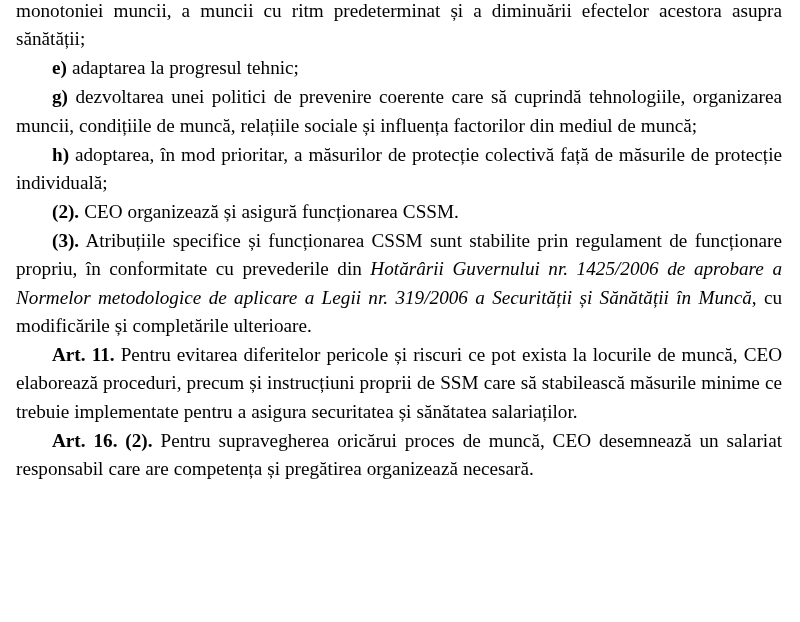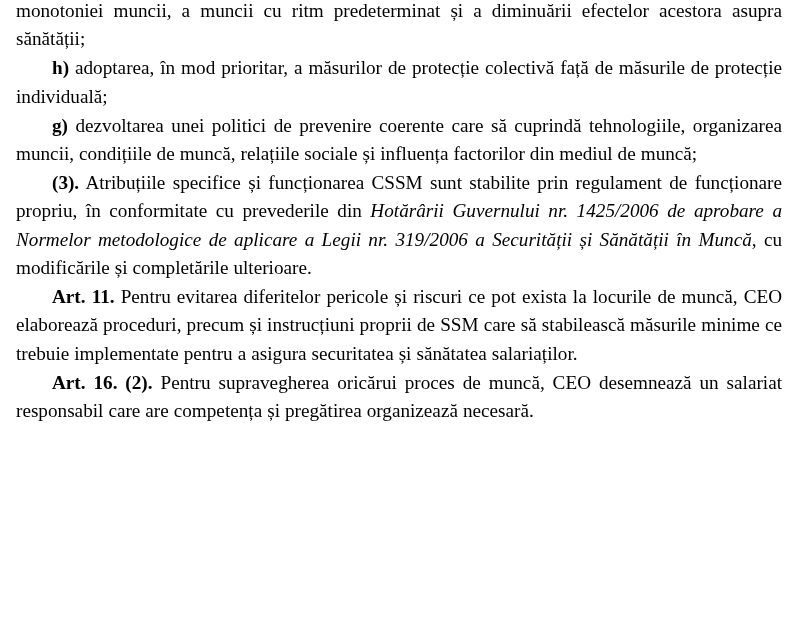--- a/index.html
+++ b/index.html
@@ -45,19 +45,21 @@
   #first-block {
     margin-top: -3px;
   }
 </style>
 </head>
 <body>
 
 <div id="page">
   <div id="document-body">
       <p class="para noindent" id="first-block"><span>monotoniei muncii, a muncii cu ritm predeterminat și a diminuării efectelor acestora asupra sănătății;</span></p>
+      <p class="para indent"><b>e)</b><span> adaptarea la progresul tehnic;</span></p>
+      <p class="para indent"><b>g)</b><span> dezvoltarea unei politici de prevenire coerente care să cuprindă tehnologiile, organizarea muncii, condițiile de muncă, relațiile sociale și influența factorilor din mediul de muncă;</span></p>
       <p class="para indent"><b>h)</b><span> adoptarea, în mod prioritar, a măsurilor de protecție colectivă față de măsurile de protecție individuală;</span></p>
-      <p class="para indent"><b>g)</b><span> dezvoltarea unei politici de prevenire coerente care să cuprindă tehnologiile, organizarea muncii, condițiile de muncă, relațiile sociale și influența factorilor din mediul de muncă;</span></p>
+      <p class="para indent"><b>(2).</b><span> CEO organizează și asigură funcționarea CSSM.</span></p>
       <p class="para indent"><b>(3).</b><span> Atribuțiile specifice și funcționarea CSSM sunt stabilite prin regulament de funcționare propriu, în conformitate cu prevederile din </span><i>Hotărârii Guvernului nr. 1425/2006 de aprobare a Normelor metodologice de aplicare a Legii nr. 319/2006 a Securității și Sănătății în Muncă</i><span>, cu modificările și completările ulterioare.</span></p>
       <p class="para indent"><b>Art. 11.</b><span> Pentru evitarea diferitelor pericole și riscuri ce pot exista la locurile de muncă, CEO elaborează proceduri, precum și instrucțiuni proprii de SSM care să stabilească măsurile minime ce trebuie implementate pentru a asigura securitatea și sănătatea salariaților.</span></p>
       <p class="para indent"><b>Art. 16. (2).</b><span> Pentru supravegherea oricărui proces de muncă, CEO desemnează un salariat responsabil care are competența și pregătirea organizează necesară.</span></p>
     </div>
 </div>
 
 </body></html>

